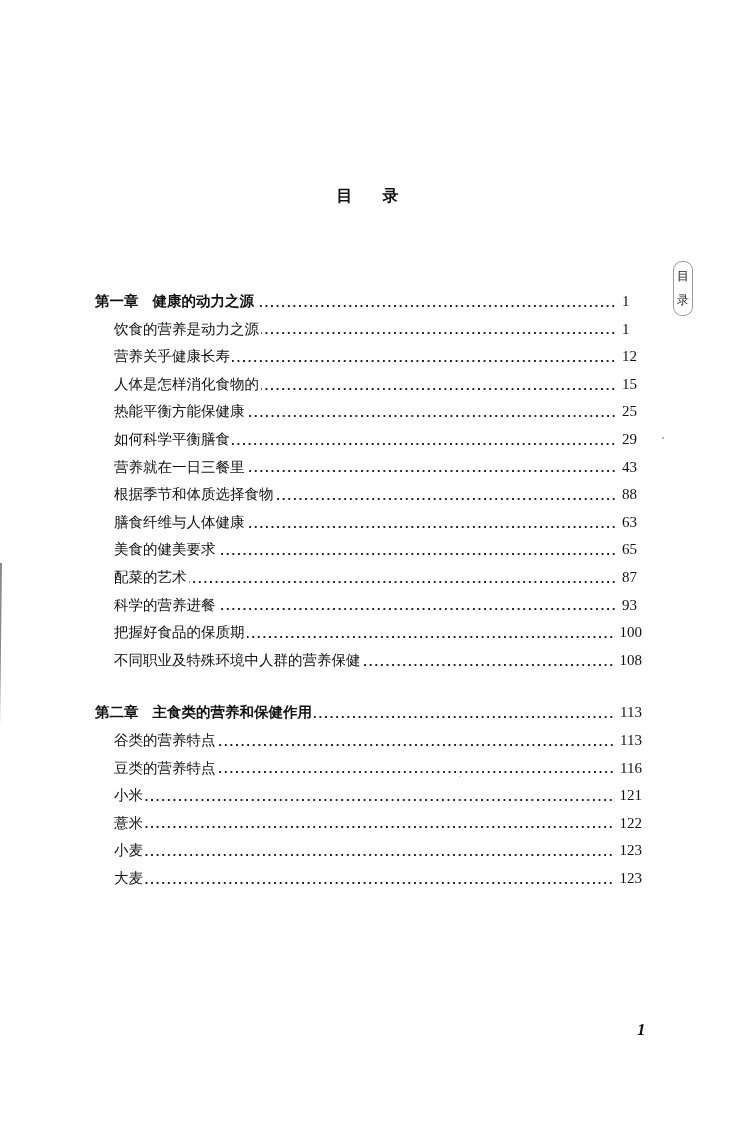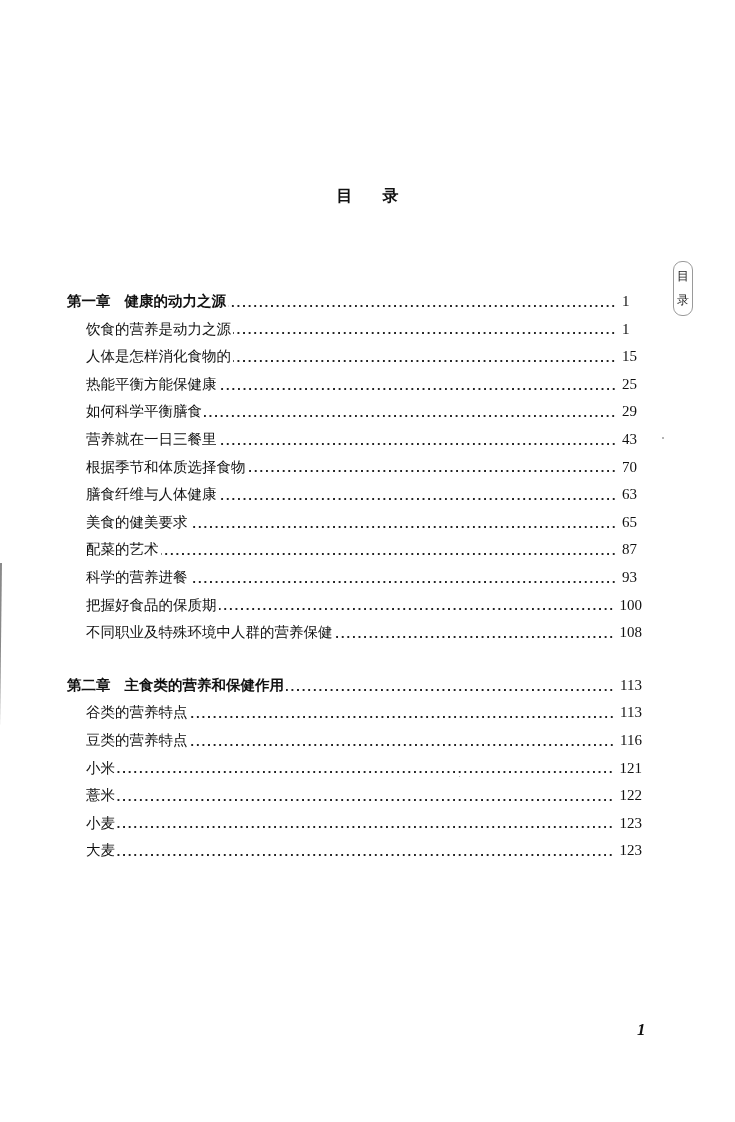--- a/index.html
+++ b/index.html
@@ -62,20 +62,21 @@
       top: 288px;
       width: 575px;
     }
     .toc-row {
       display: flex;
       align-items: baseline;
       height: 27.6px;
       font-size: 14.5px;
       line-height: 27.6px;
       white-space: nowrap;
+      margin-left: 28px;
     }
     .toc-row.sub { padding-left: 19px; }
     .toc-row.chapter {
       font-family: "DejaVu Sans", "Liberation Sans", sans-serif;
       font-weight: bold;
       font-size: 14.5px;
     }
     .toc-row .label { flex: 0 0 auto; }
     .toc-row .label .chap-num { margin-right: 14px; }
     .toc-row .leader {
@@ -137,20 +138,25 @@
     <span class="label"><span class="chap-num">第一章</span><span>健康的动力之源</span></span>
     <span class="leader"></span>
     <span class="page">1</span>
   </div>
   <div class="toc-row sub">
       <span class="label">饮食的营养是动力之源</span>
       <span class="leader"></span>
       <span class="page">1</span>
     </div>
   <div class="toc-row sub">
+      <span class="label">营养关乎健康长寿</span>
+      <span class="leader"></span>
+      <span class="page">12</span>
+    </div>
+  <div class="toc-row sub">
       <span class="label">人体是怎样消化食物的</span>
       <span class="leader"></span>
       <span class="page">15</span>
     </div>
   <div class="toc-row sub">
       <span class="label">热能平衡方能保健康</span>
       <span class="leader"></span>
       <span class="page">25</span>
     </div>
   <div class="toc-row sub">
@@ -159,21 +165,21 @@
       <span class="page">29</span>
     </div>
   <div class="toc-row sub">
       <span class="label">营养就在一日三餐里</span>
       <span class="leader"></span>
       <span class="page">43</span>
     </div>
   <div class="toc-row sub">
       <span class="label">根据季节和体质选择食物</span>
       <span class="leader"></span>
-      <span class="page">70</span>
+      <span class="page">88</span>
     </div>
   <div class="toc-row sub">
       <span class="label">膳食纤维与人体健康</span>
       <span class="leader"></span>
       <span class="page">63</span>
     </div>
   <div class="toc-row sub">
       <span class="label">美食的健美要求</span>
       <span class="leader"></span>
       <span class="page">65</span>

